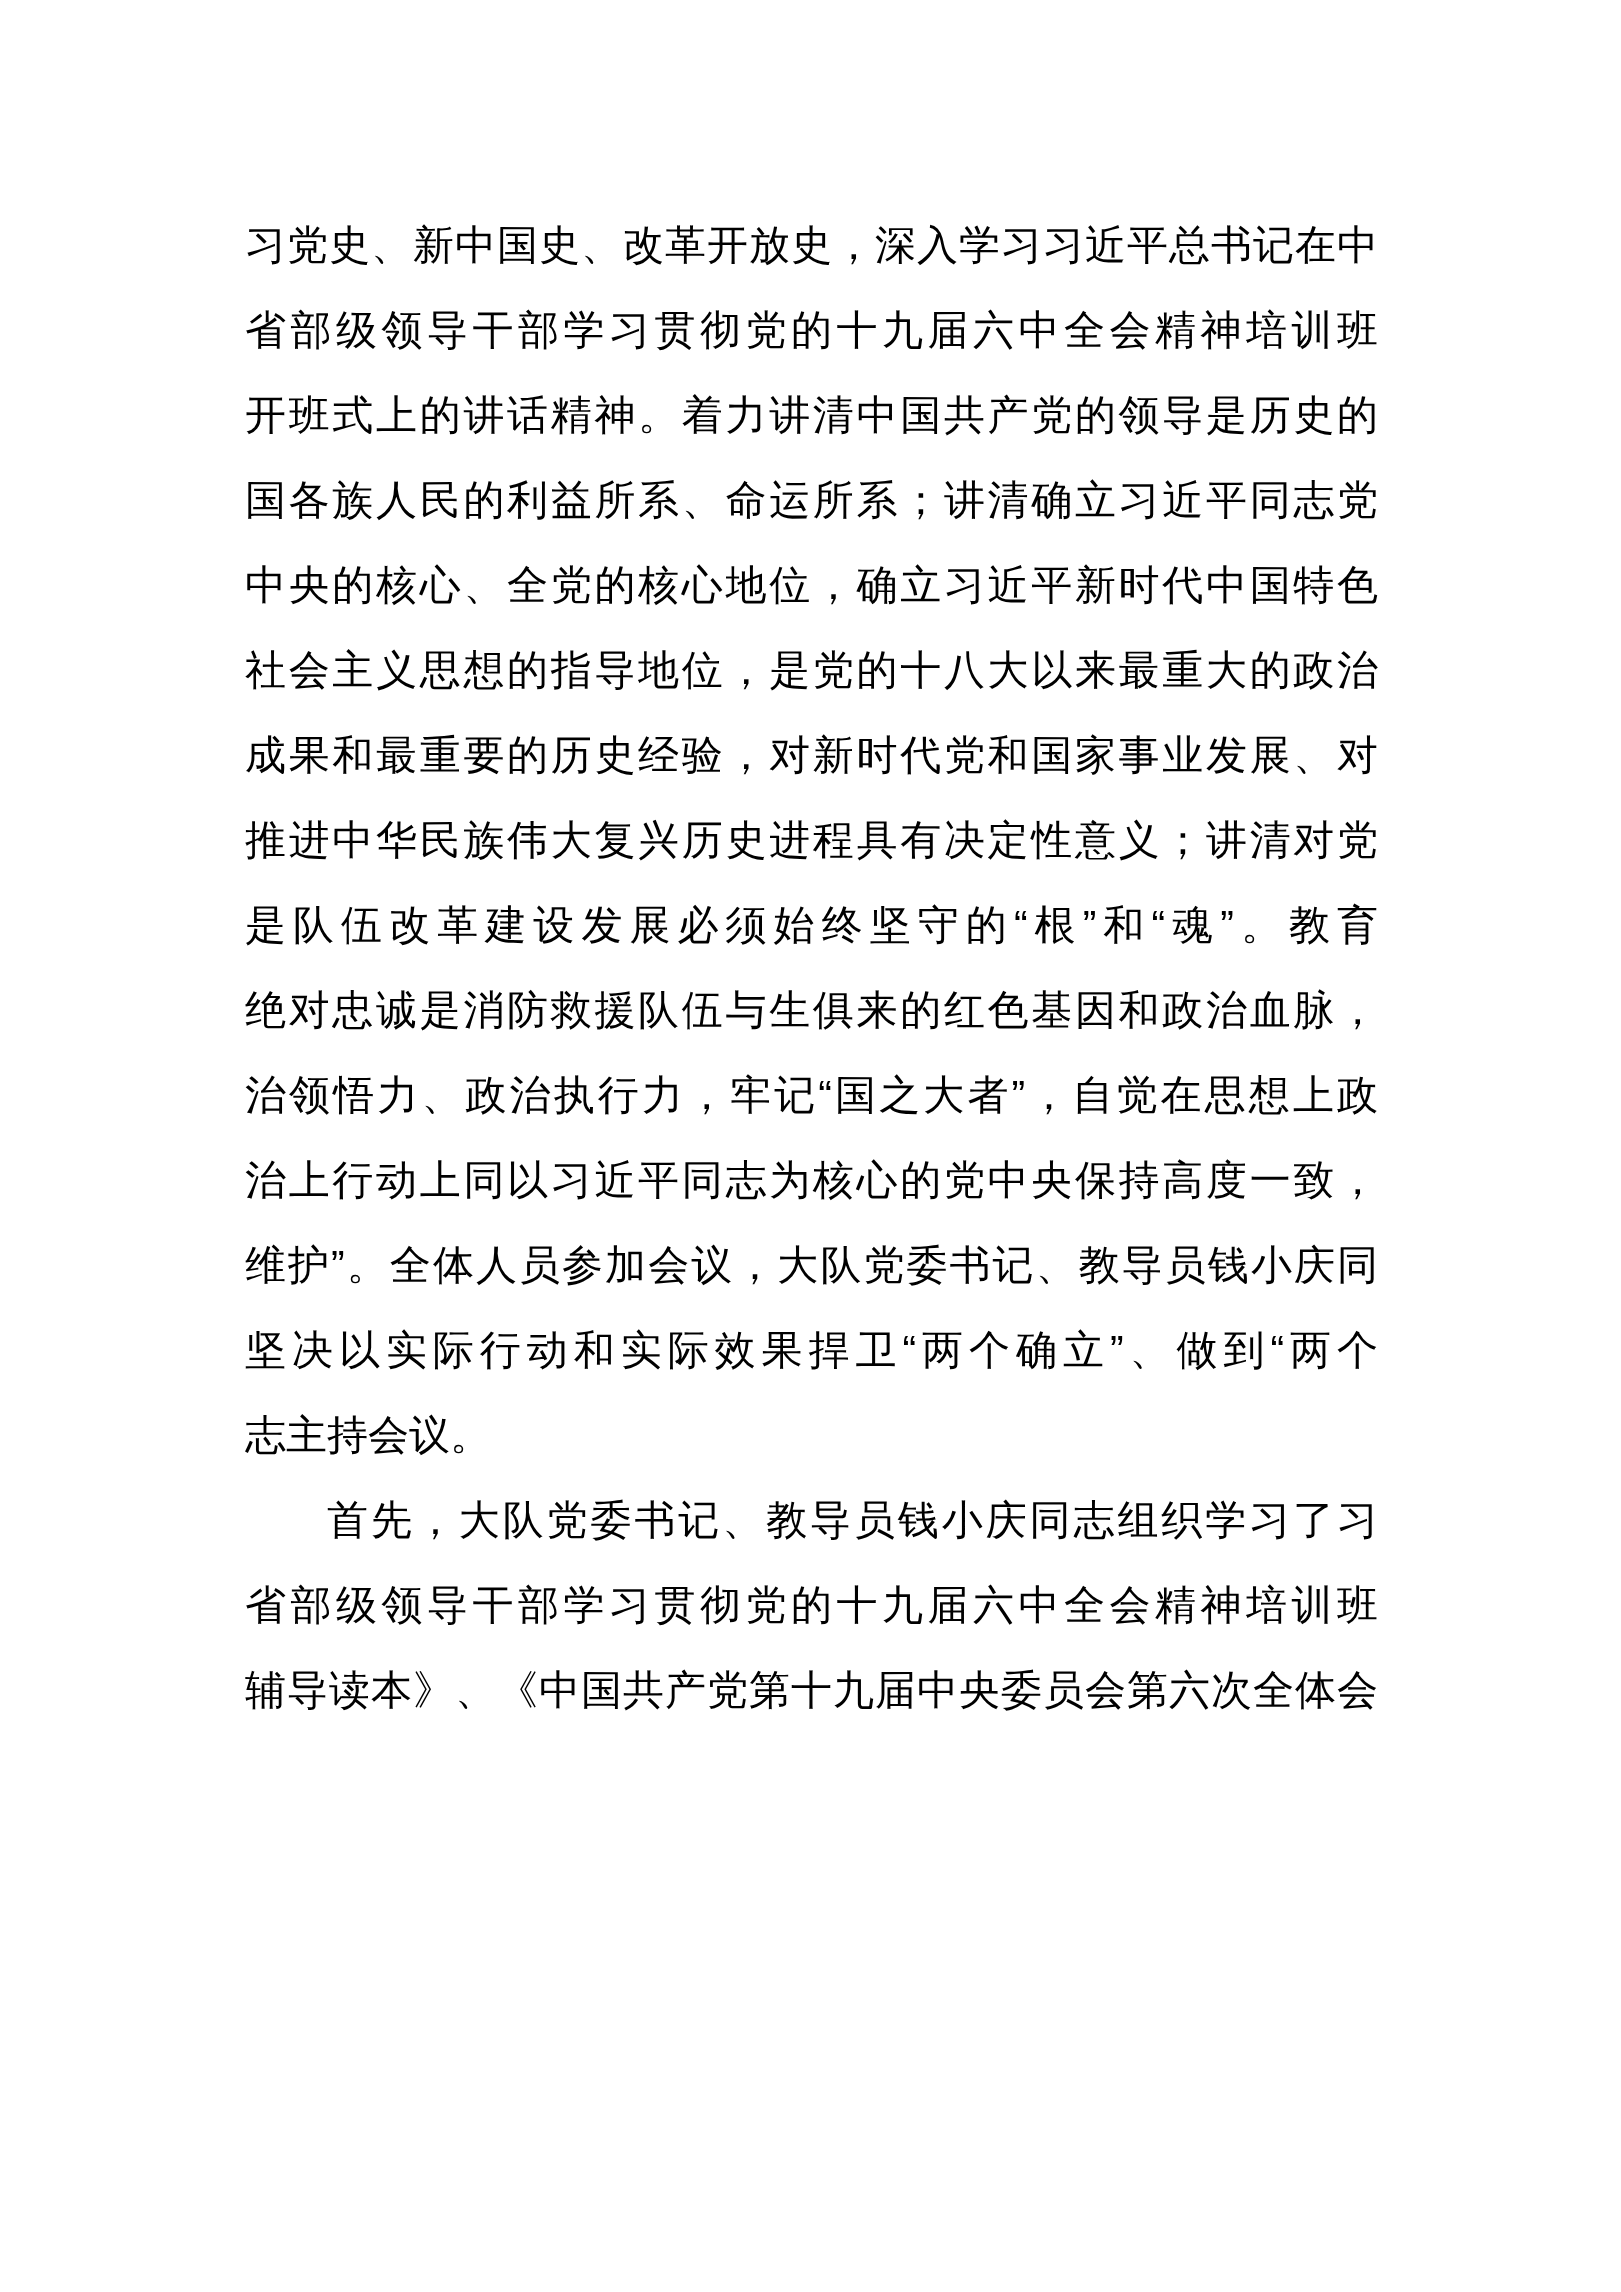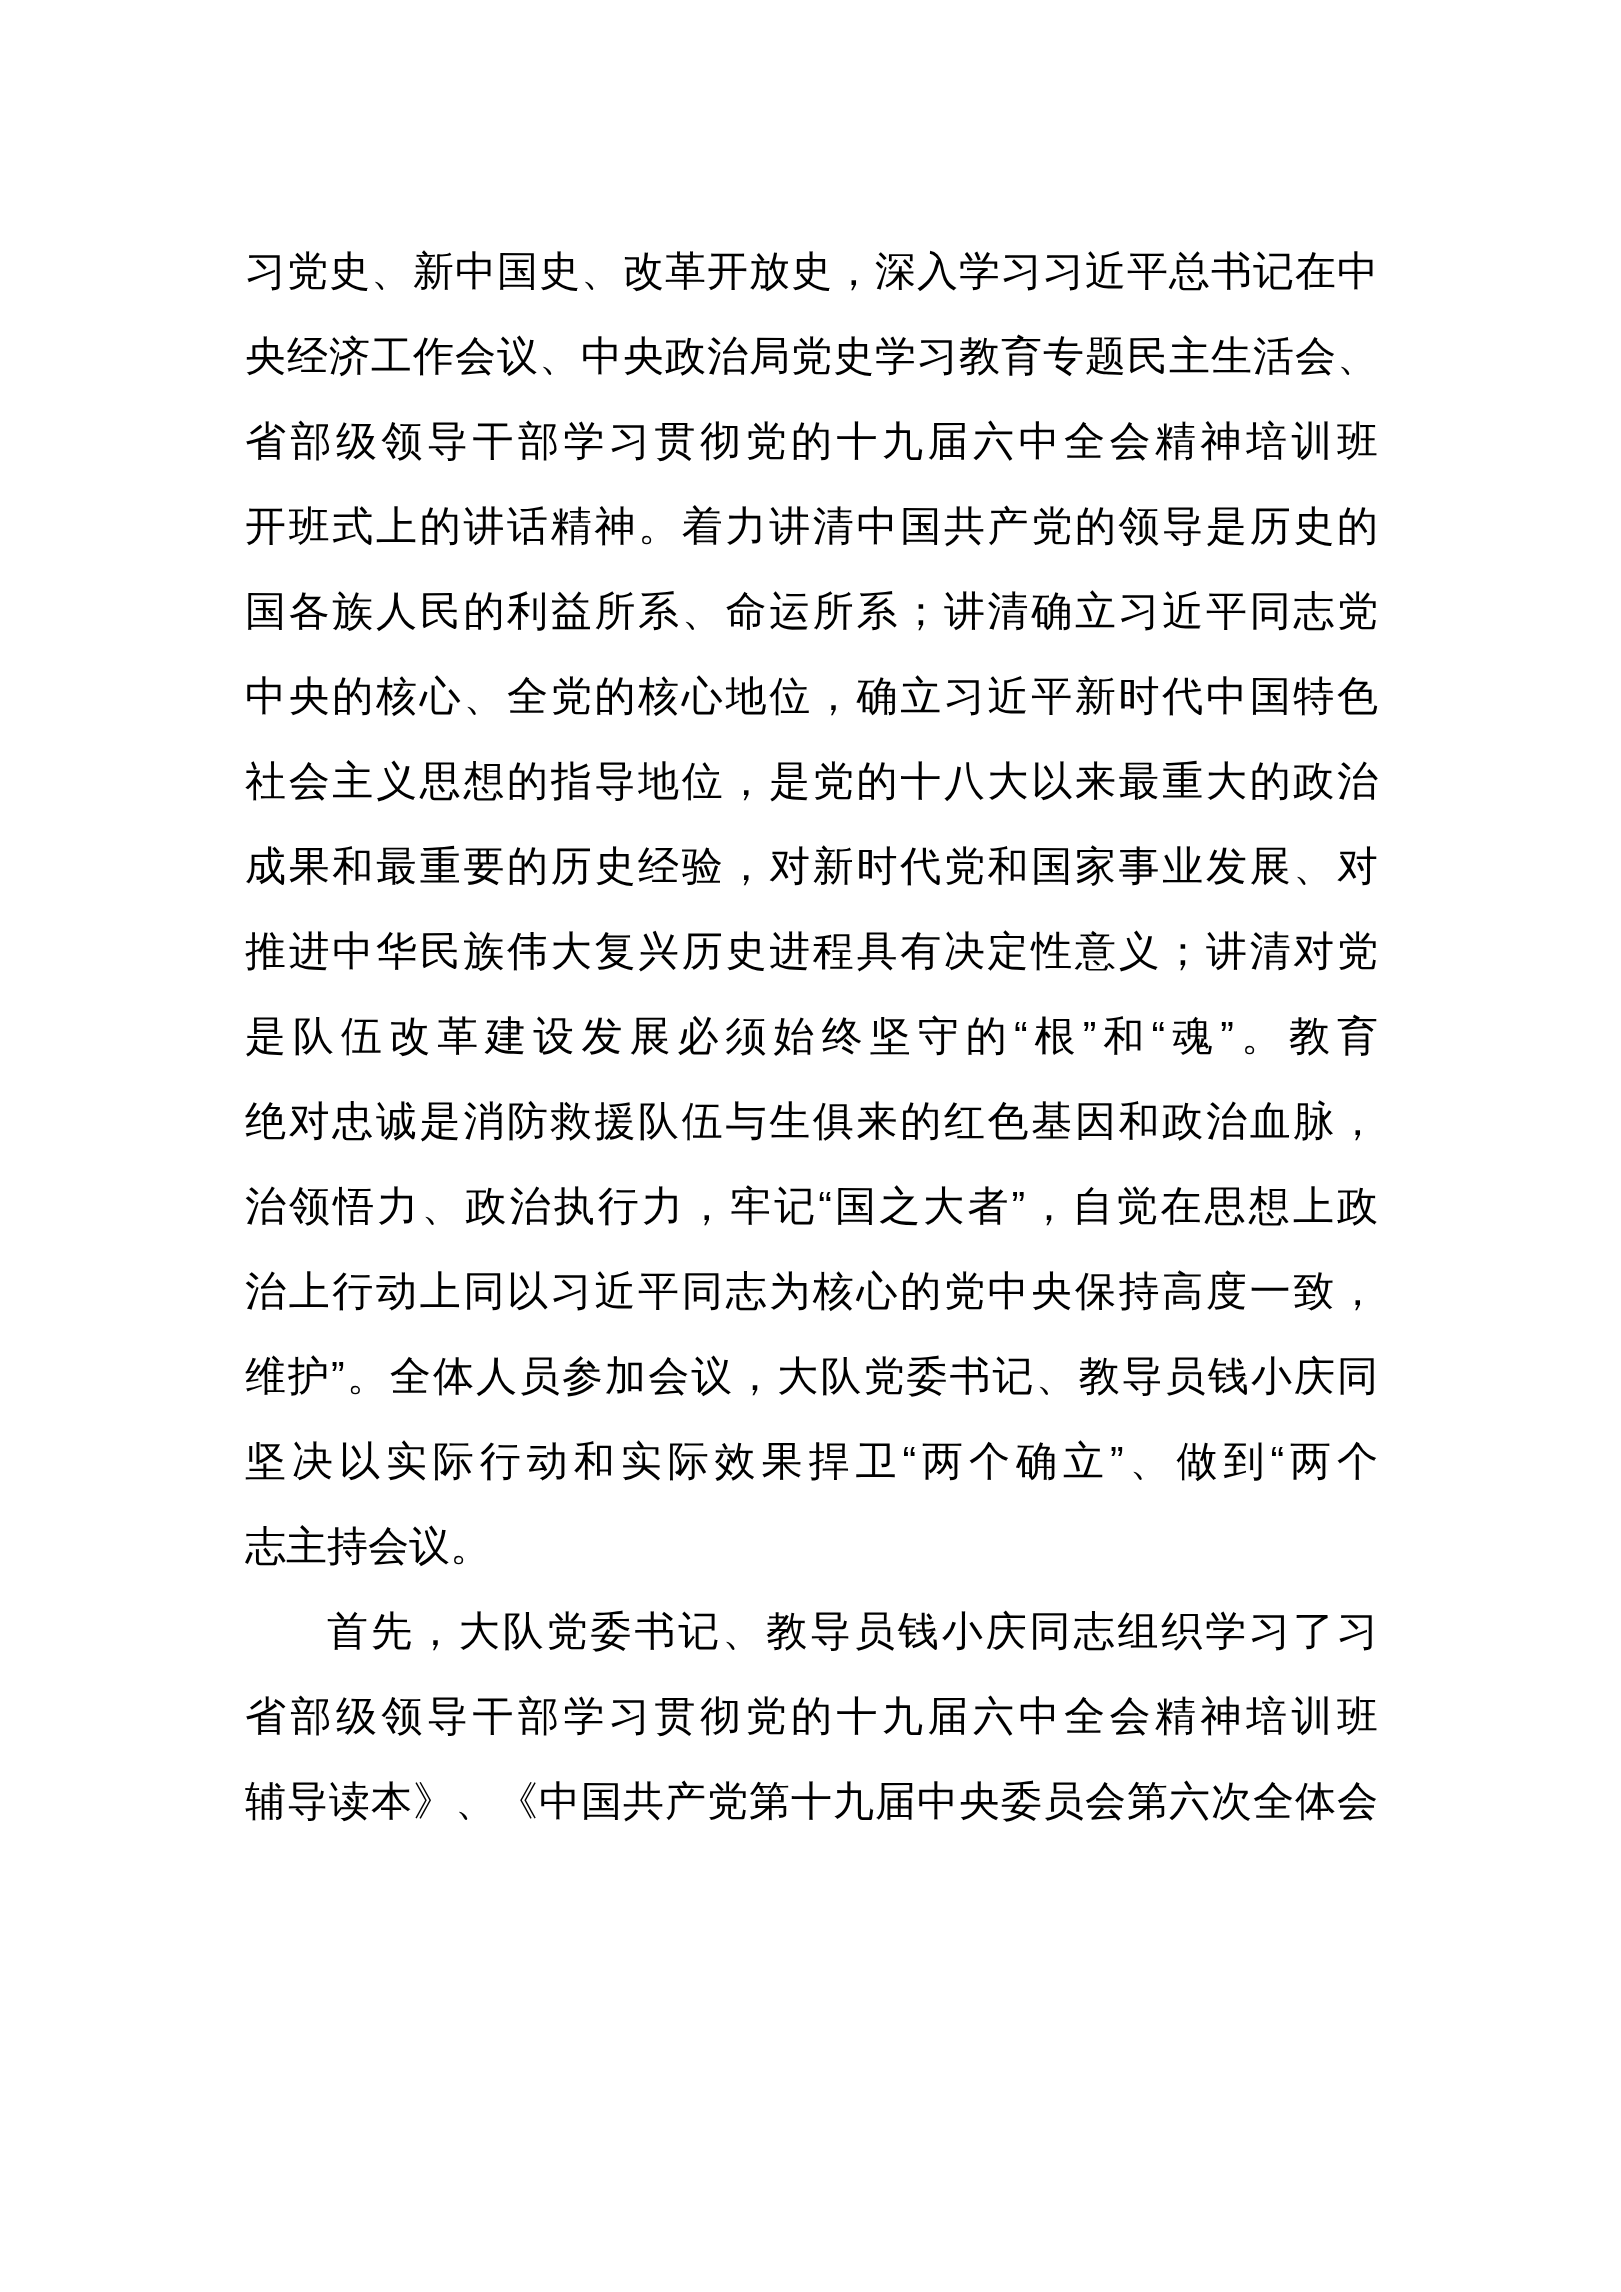--- a/index.html
+++ b/index.html
@@ -16,21 +16,21 @@
     position: relative;
     width: 1621px;
     height: 2293px;
     background: #ffffff;
     color: #000000;
     overflow: hidden;
   }
   .doc-body {
     position: absolute;
     left: 245px;
-    top: 229px;
+    top: 203px;
     width: 1133px;
   }
   .line {
     font-size: 41px;
     line-height: 85px;
     height: 85px;
     color: #000000;
     text-align: justify;
     text-align-last: justify;
     -moz-text-align-last: justify;
@@ -47,21 +47,20 @@
   }
 </style>
 </head>
 <body>
 
 <div class="page">
   <div class="doc-body">
 
     <div>
       <div class="line">习党史、新中国史、改革开放史，深入学习习近平总书记在中</div>
-      <div class="line">央经济工作会议、中央政治局党史学习教育专题民主生活会、</div>
       <div class="line">省部级领导干部学习贯彻党的十九届六中全会精神培训班</div>
       <div class="line">开班式上的讲话精神。着力讲清中国共产党的领导是历史的</div>
       <div class="line">国各族人民的利益所系、命运所系；讲清确立习近平同志党</div>
       <div class="line">中央的核心、全党的核心地位，确立习近平新时代中国特色</div>
       <div class="line">社会主义思想的指导地位，是党的十八大以来最重大的政治</div>
       <div class="line">成果和最重要的历史经验，对新时代党和国家事业发展、对</div>
       <div class="line">推进中华民族伟大复兴历史进程具有决定性意义；讲清对党</div>
       <div class="line">是队伍改革建设发展必须始终坚守的“根”和“魂”。教育</div>
       <div class="line">绝对忠诚是消防救援队伍与生俱来的红色基因和政治血脉，</div>
       <div class="line">治领悟力、政治执行力，牢记“国之大者”，自觉在思想上政</div>

